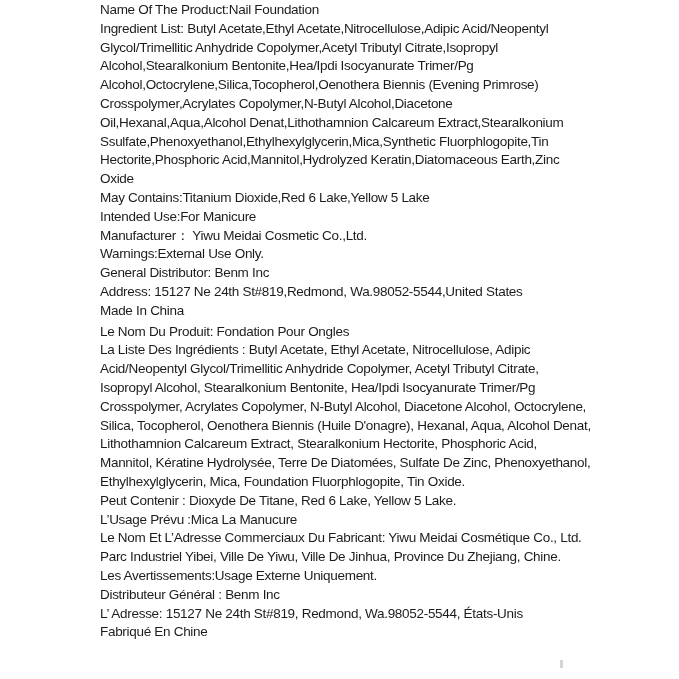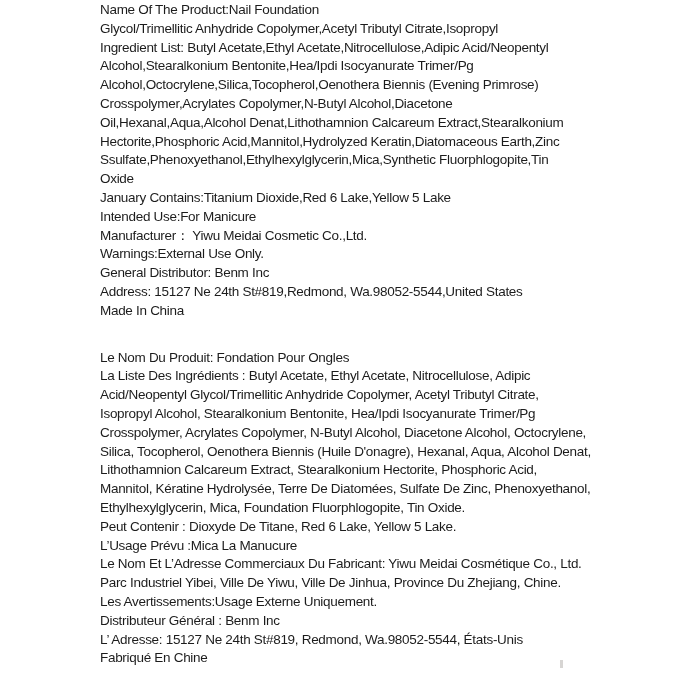--- a/index.html
+++ b/index.html
@@ -19,49 +19,49 @@
     font-size: 13.5px;
     line-height: 18.8px;
     letter-spacing: -0.3px;
     color: #1c1c1c;
   }
   .line {
     white-space: pre;
     height: 18.8px;
   }
   .section-fr {
-    margin-top: 28px;
+    margin-top: 2px;
   }
   .speck {
     position: absolute;
     left: 560px;
     top: 660px;
     width: 3px;
     height: 8px;
     background: #b7b3af;
     opacity: 0.55;
   }
 </style>
 </head>
 <body>
 
 <div class="doc">
 
   <div class="section-en">
     <div class="line">Name Of The Product:Nail Foundation</div>
+    <div class="line">Ingredient List: Butyl Acetate,Ethyl Acetate,Nitrocellulose,Adipic Acid/Neopentyl</div>
     <div class="line">Glycol/Trimellitic Anhydride Copolymer,Acetyl Tributyl Citrate,Isopropyl</div>
-    <div class="line">Ingredient List: Butyl Acetate,Ethyl Acetate,Nitrocellulose,Adipic Acid/Neopentyl</div>
     <div class="line">Alcohol,Stearalkonium Bentonite,Hea/Ipdi Isocyanurate Trimer/Pg</div>
     <div class="line">Alcohol,Octocrylene,Silica,Tocopherol,Oenothera Biennis (Evening Primrose)</div>
     <div class="line">Crosspolymer,Acrylates Copolymer,N-Butyl Alcohol,Diacetone</div>
     <div class="line">Oil,Hexanal,Aqua,Alcohol Denat,Lithothamnion Calcareum Extract,Stearalkonium</div>
+    <div class="line">Ssulfate,Phenoxyethanol,Ethylhexylglycerin,Mica,Synthetic Fluorphlogopite,Tin</div>
     <div class="line">Hectorite,Phosphoric Acid,Mannitol,Hydrolyzed Keratin,Diatomaceous Earth,Zinc</div>
-    <div class="line">Ssulfate,Phenoxyethanol,Ethylhexylglycerin,Mica,Synthetic Fluorphlogopite,Tin</div>
     <div class="line">Oxide</div>
-    <div class="line">January Contains:Titanium Dioxide,Red 6 Lake,Yellow 5 Lake</div>
+    <div class="line">May Contains:Titanium Dioxide,Red 6 Lake,Yellow 5 Lake</div>
     <div class="line">Intended Use:For Manicure</div>
     <div class="line">Manufacturer： Yiwu Meidai Cosmetic Co.,Ltd.</div>
     <div class="line">Warnings:External Use Only.</div>
     <div class="line">General Distributor: Benm Inc</div>
     <div class="line">Address: 15127 Ne 24th St#819,Redmond, Wa.98052-5544,United States</div>
     <div class="line">Made In China</div>
   </div>
 
   <div class="section-fr">
     <div class="line">Le Nom Du Produit: Fondation Pour Ongles</div>

